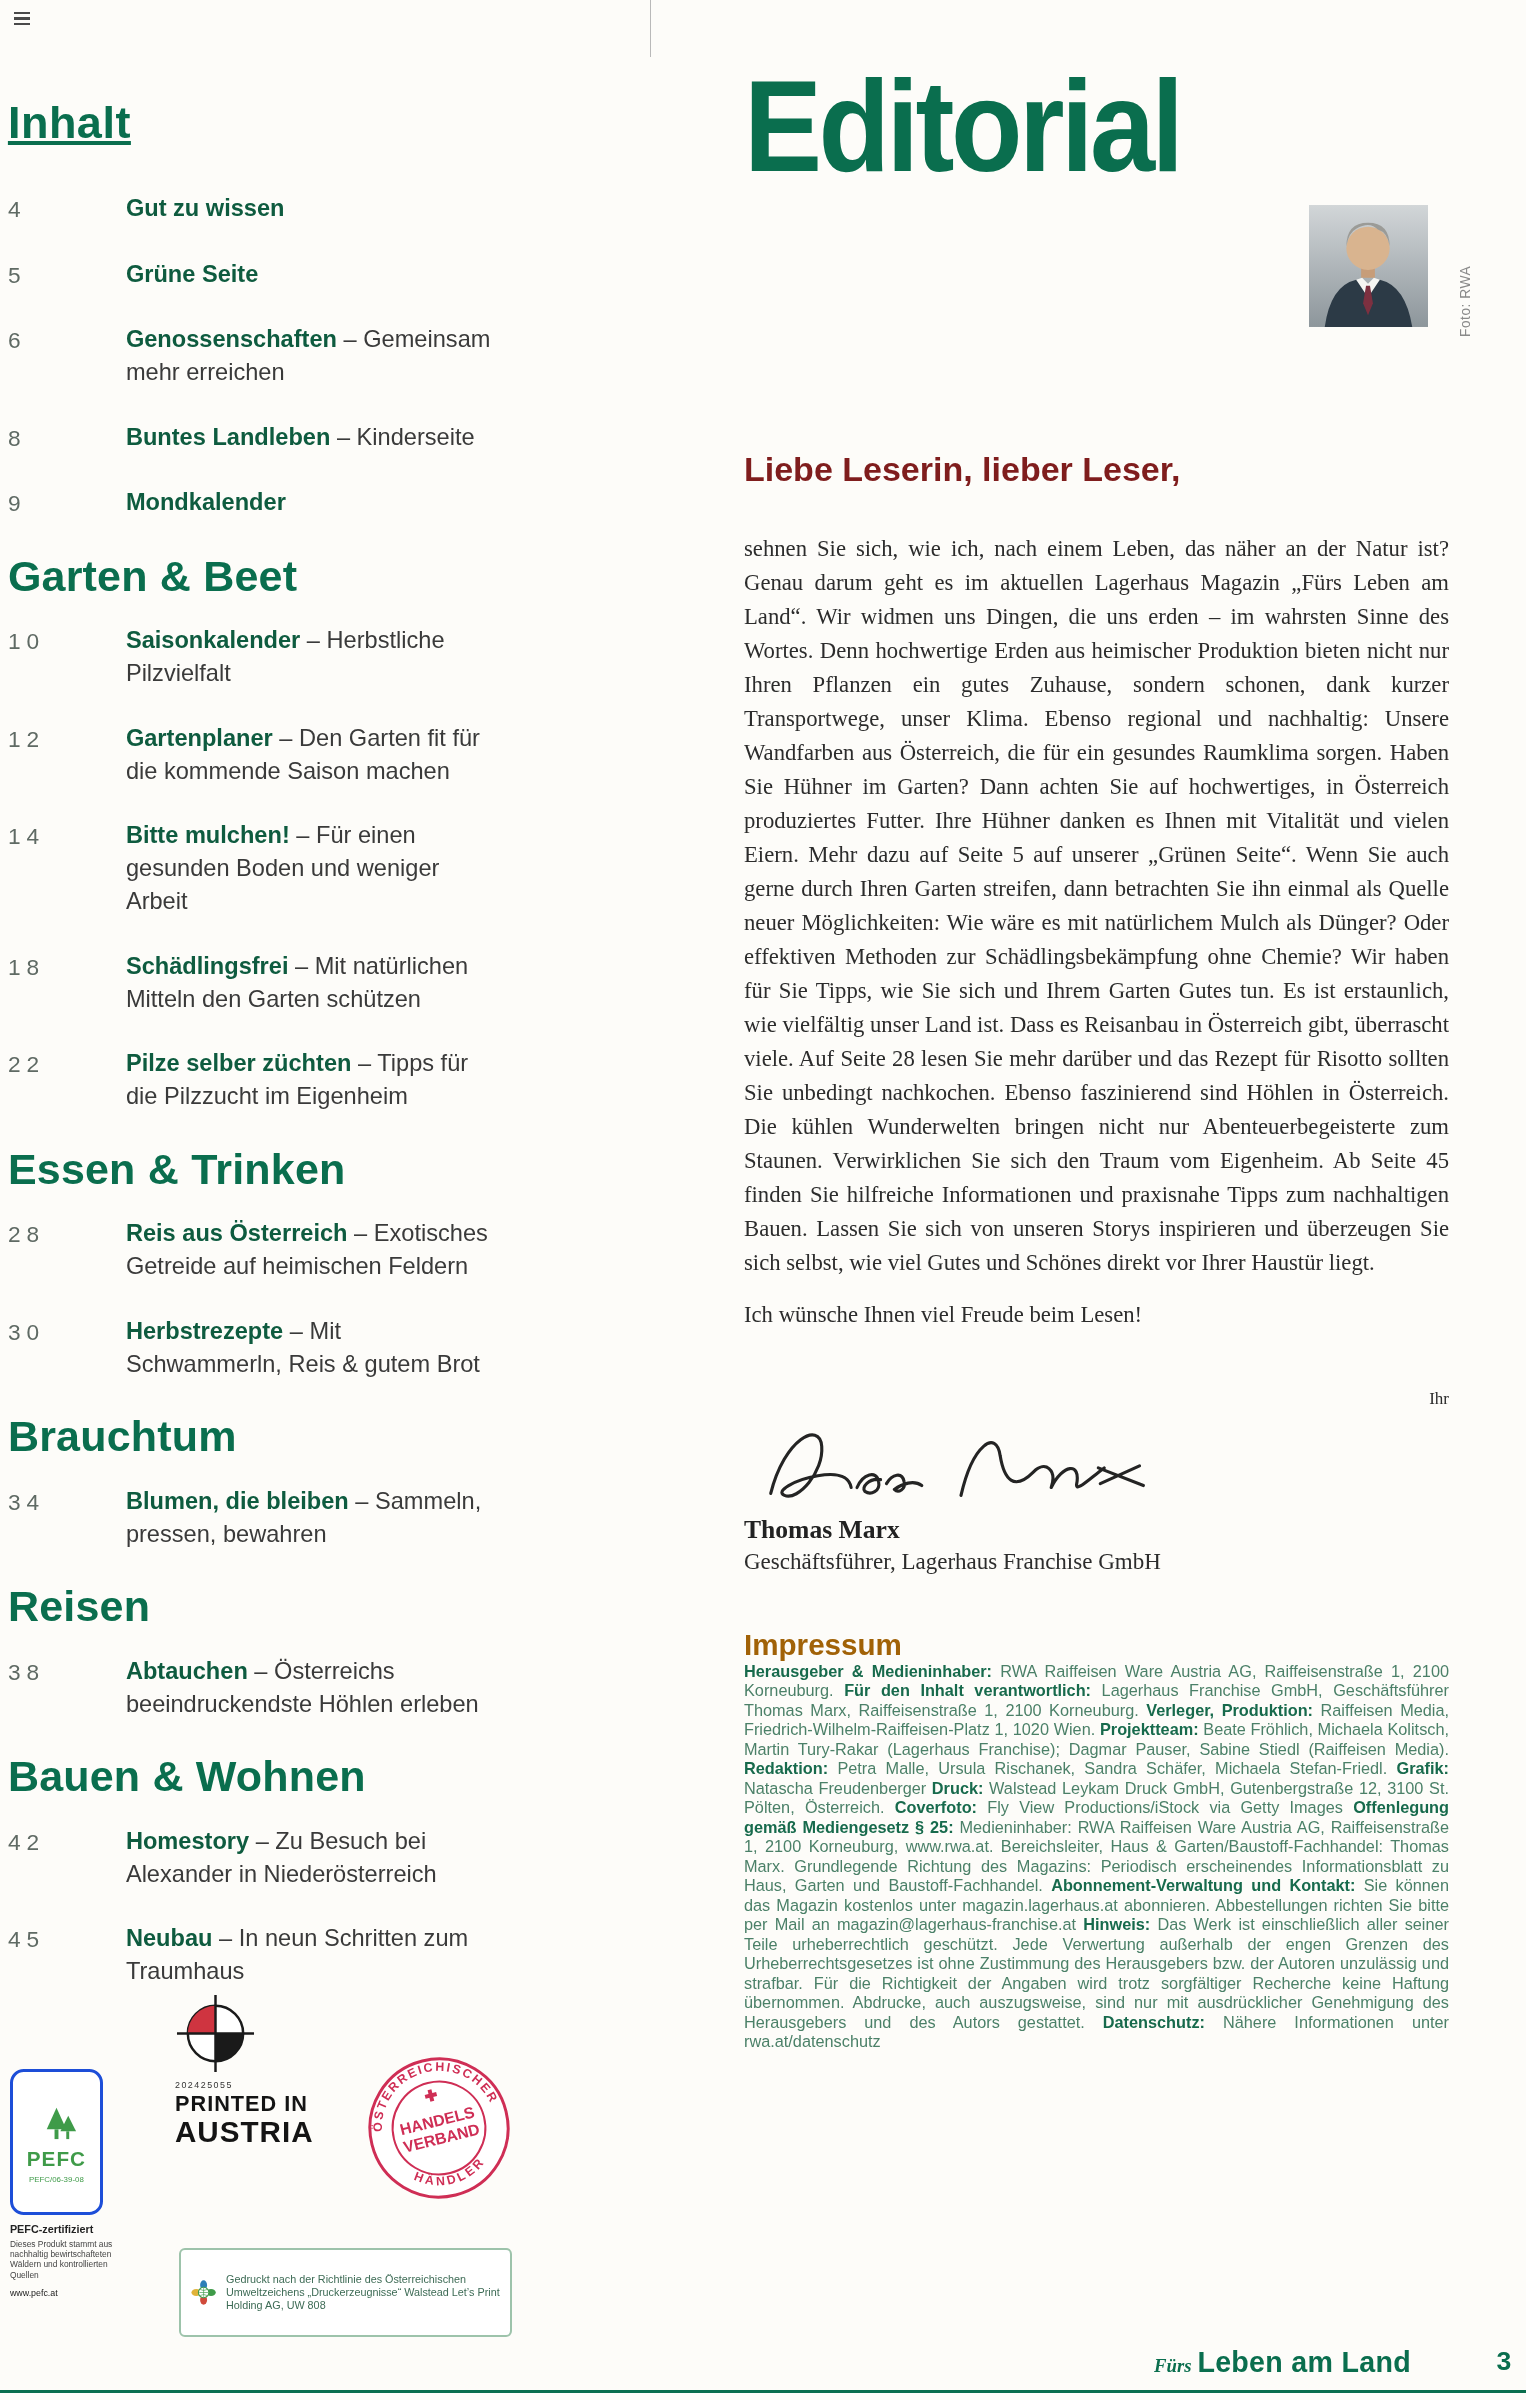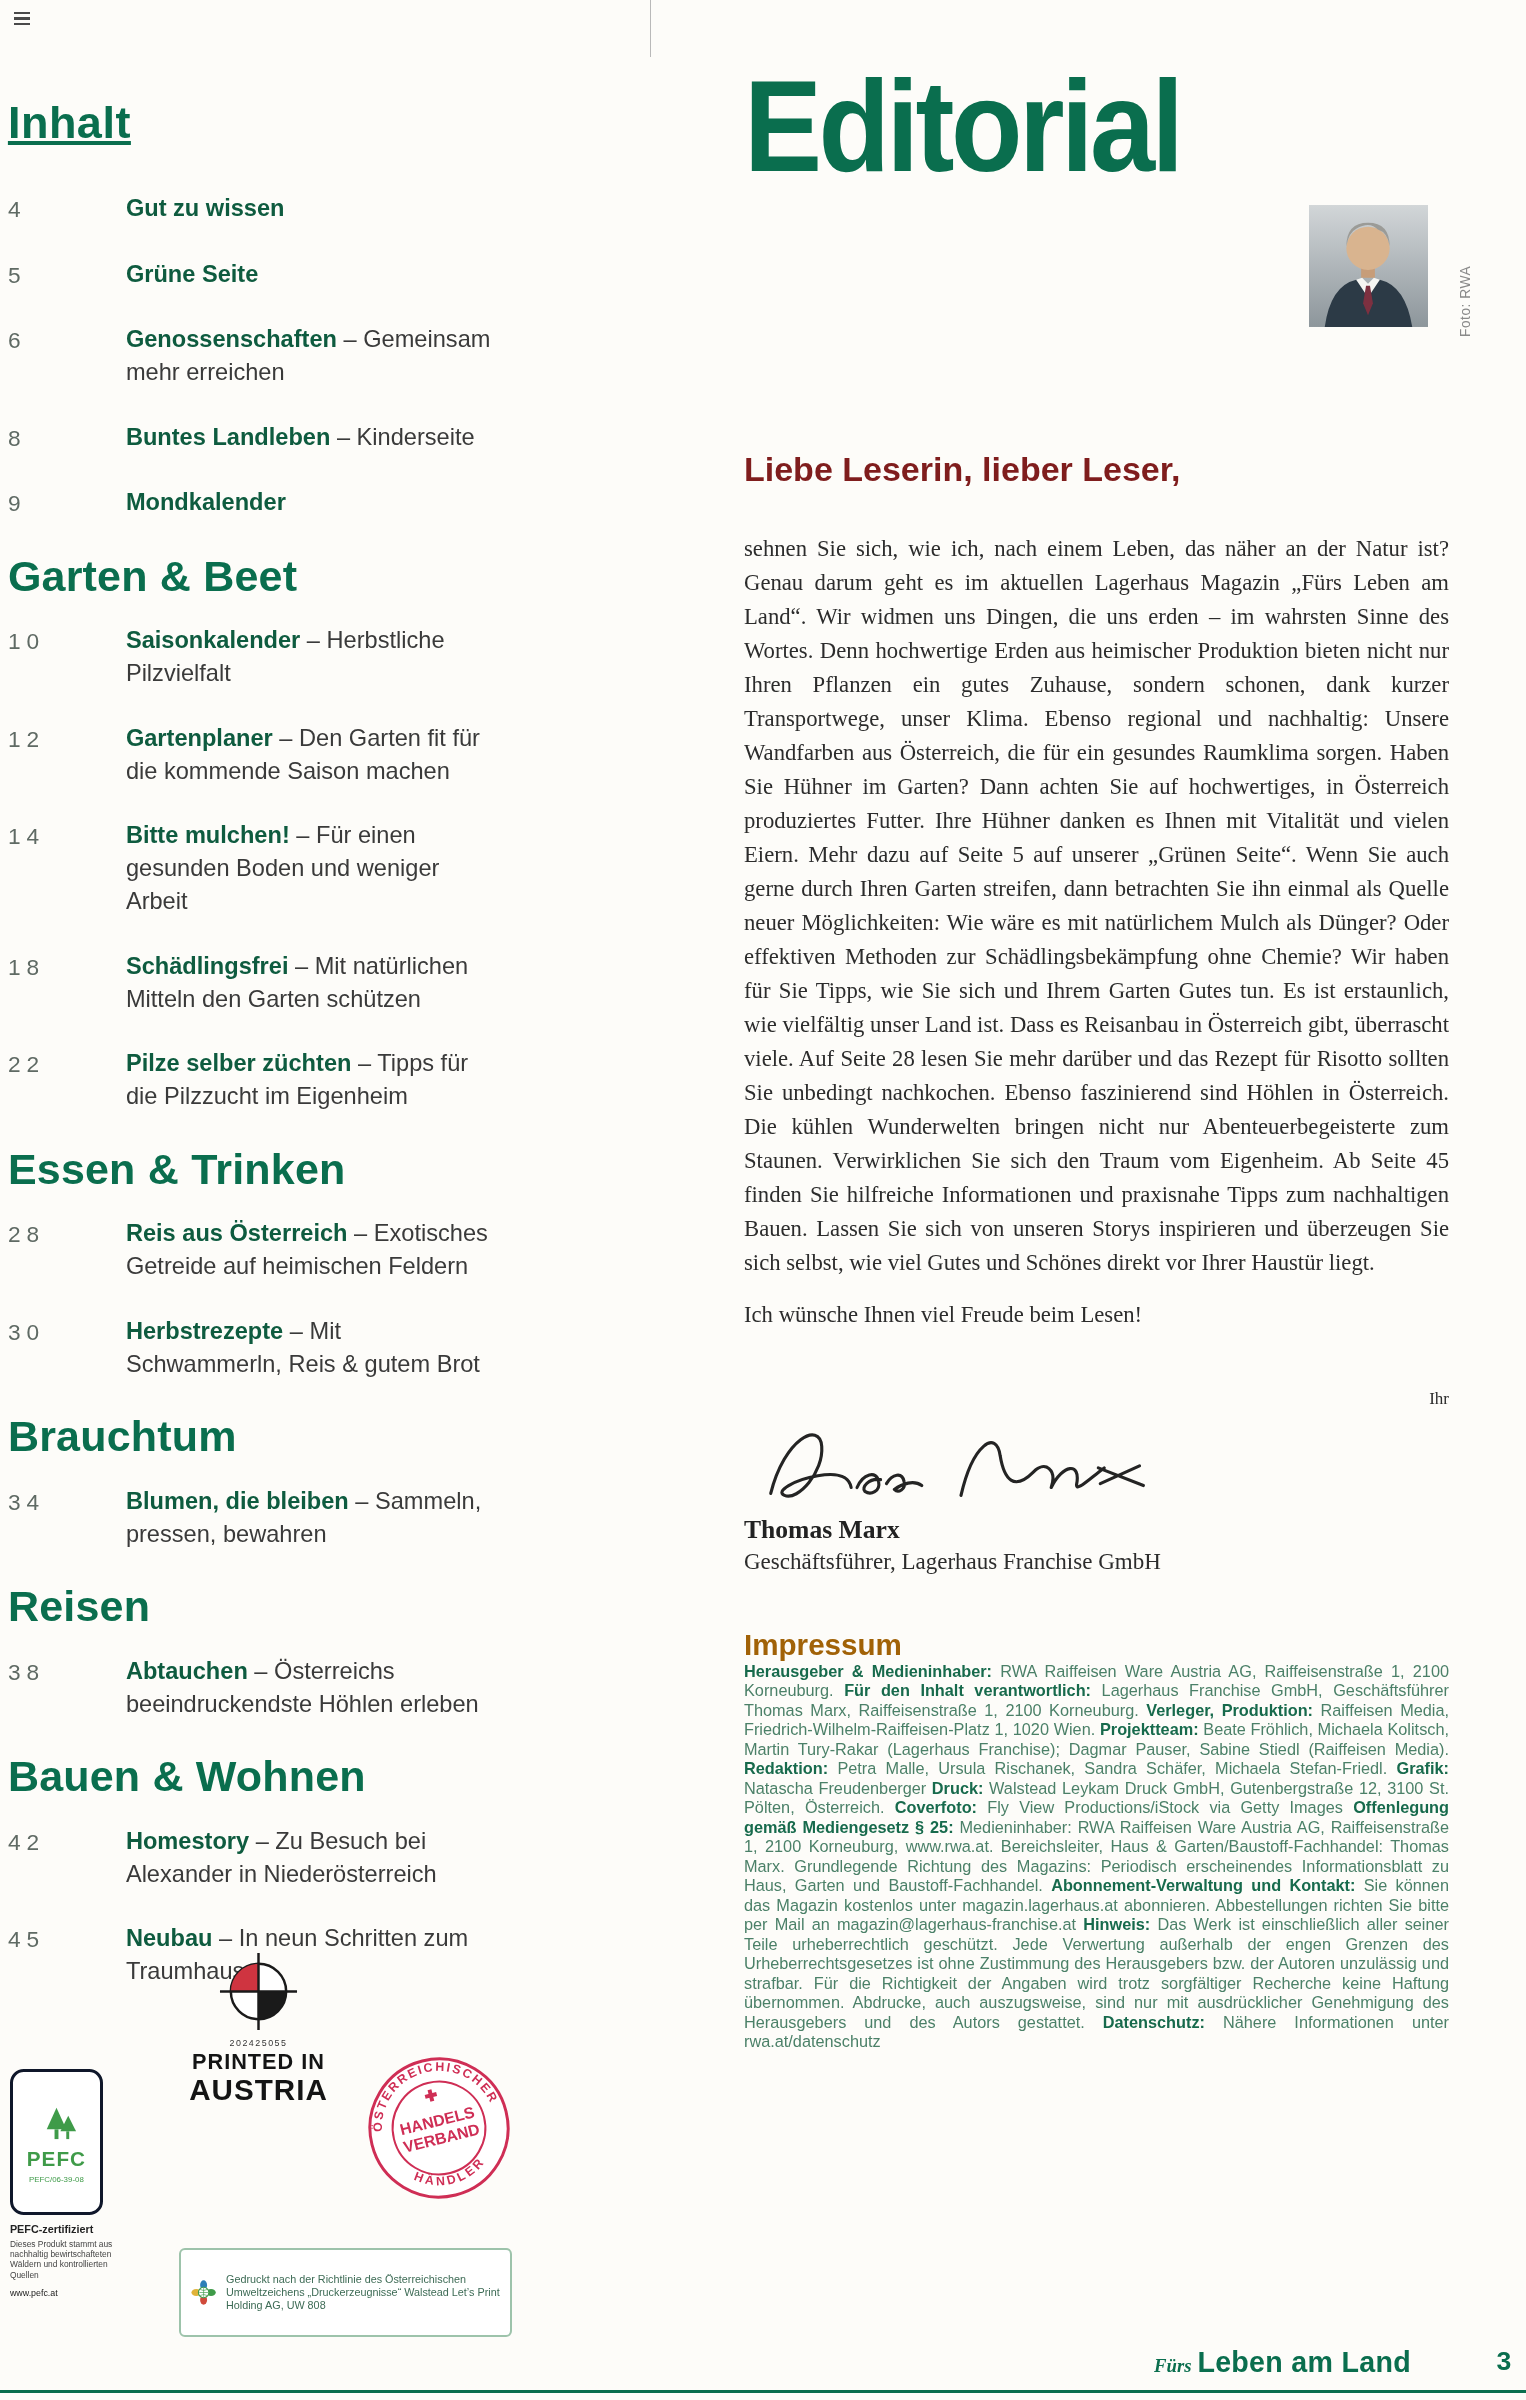--- a/index.html
+++ b/index.html
@@ -51,32 +51,32 @@
   .portrait { position:absolute; left:1309px; top:205px; width:119px; height:122px; overflow:hidden; }
   .photo-credit {
     position:absolute; left:1458px; top:229px; height:108px;
     writing-mode:vertical-rl; transform:rotate(180deg);
     font-size:13.8px; color:#8a8a8a; letter-spacing:0.5px;
   }
 
   
   .pefc-block { position:absolute; left:9.9px; top:2069px; width:118px; }
   .pefc-box {
-    width:93px; height:146px; border:3px solid #0f172a; border-radius:13.8px;
+    width:93px; height:146px; border:3px solid #1d4ed8; border-radius:13.8px;
     display:flex; flex-direction:column; align-items:center; justify-content:center; gap:3.9px;
     background:#fff; padding:5.9px 3.9px;
   }
   .pefc-name { font-size:20.7px; font-weight:700; color:#3f9b49; letter-spacing:1px; }
   .pefc-cert { font-size:7.9px; color:#3f9b49; }
   .pefc-caption { margin-top:7.9px; width:116px; }
   .pefc-caption-title { font-size:10.8px; font-weight:700; color:#222; margin-bottom:3.9px; }
   .pefc-caption-body { font-size:8.4px; line-height:10.3px; color:#444; }
   .pefc-url { font-size:8.9px; color:#222; margin-top:7.9px; }
 
-  .pia-block { position:absolute; left:175px; top:1951px; width:167px; text-align:center; }
+  .pia-block { position:absolute; left:175px; top:1993px; width:167px; text-align:left; }
   .pia-number { font-size:8.9px; letter-spacing:1.5px; color:#333; margin-top:2px; }
   .pia-line1 { font-size:21.7px; font-weight:700; color:#141414; letter-spacing:1px; margin-top:1px; }
   .pia-line2 { font-size:29.6px; font-weight:700; color:#141414; letter-spacing:1px; margin-top:-2px; }
 
   .stamp { position:absolute; left:366px; top:2055px; width:146px; height:146px; transform:rotate(-14deg); }
 
   .umwelt-box {
     position:absolute; left:179px; top:2248px; width:333px; min-height:89px;
     border:2px solid #9dc3ab; border-radius:5.9px; background:#fff;
     display:flex; align-items:center; gap:9.9px; padding:7.9px 9.9px;

